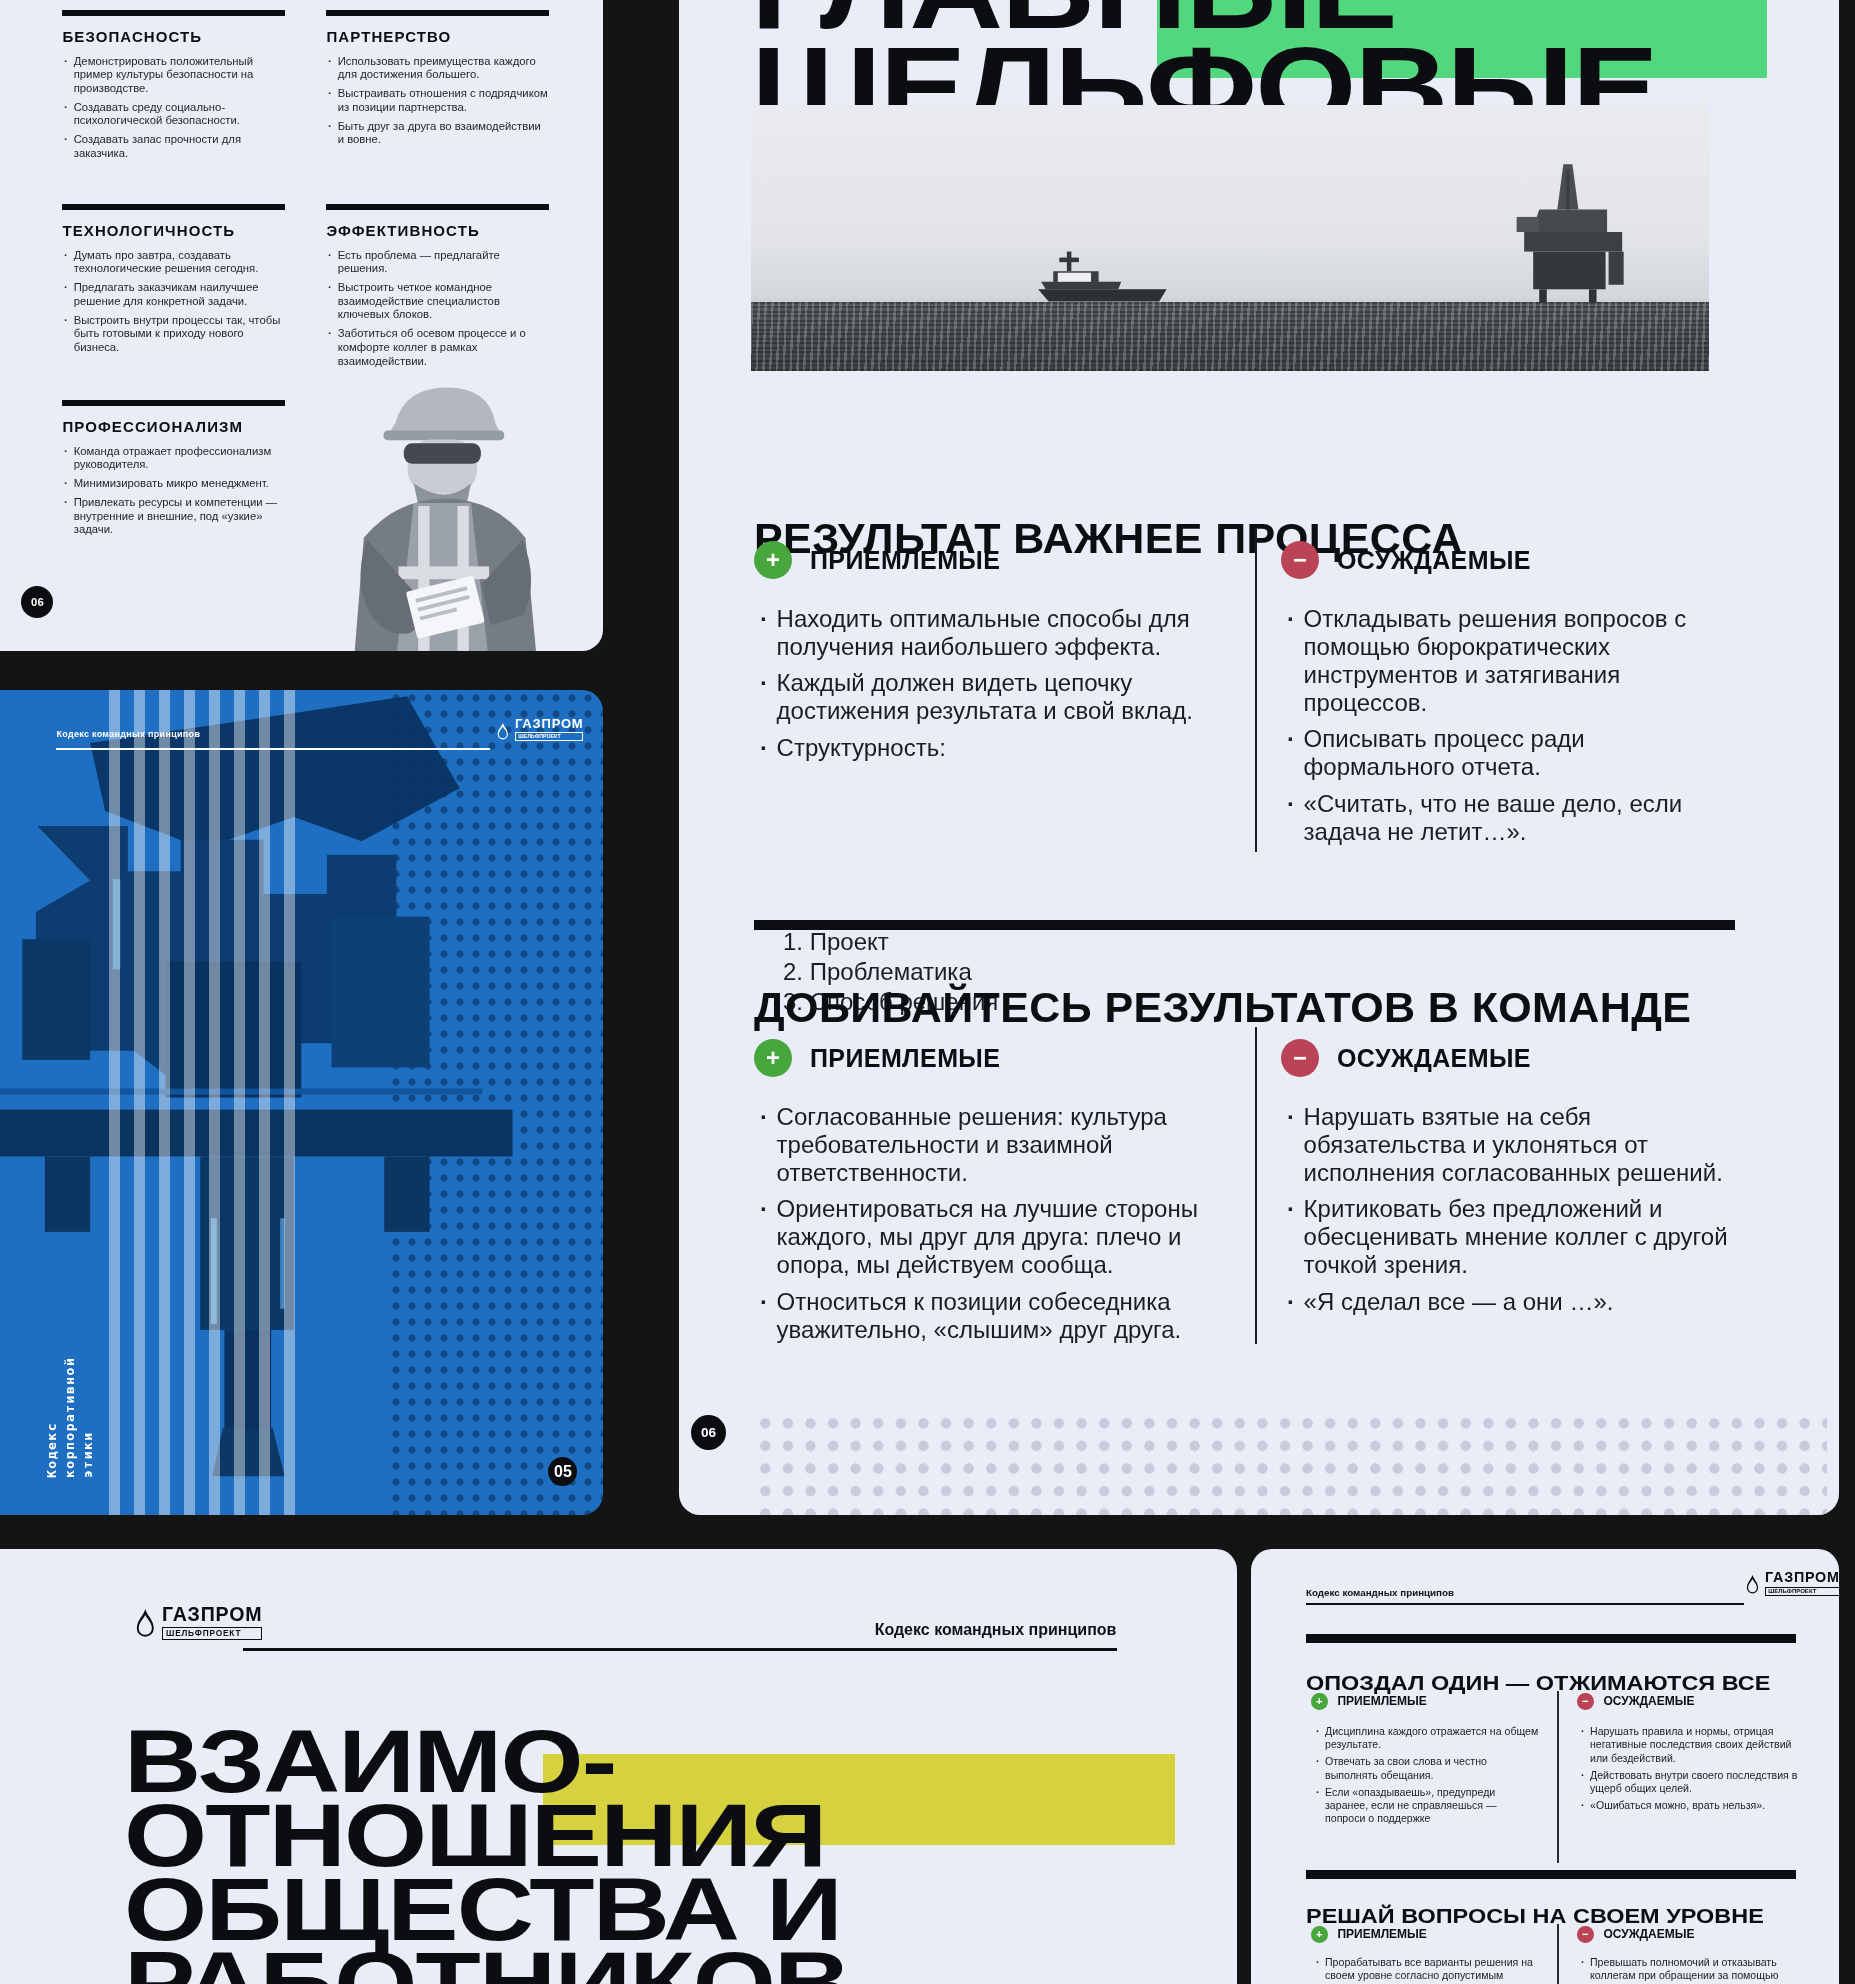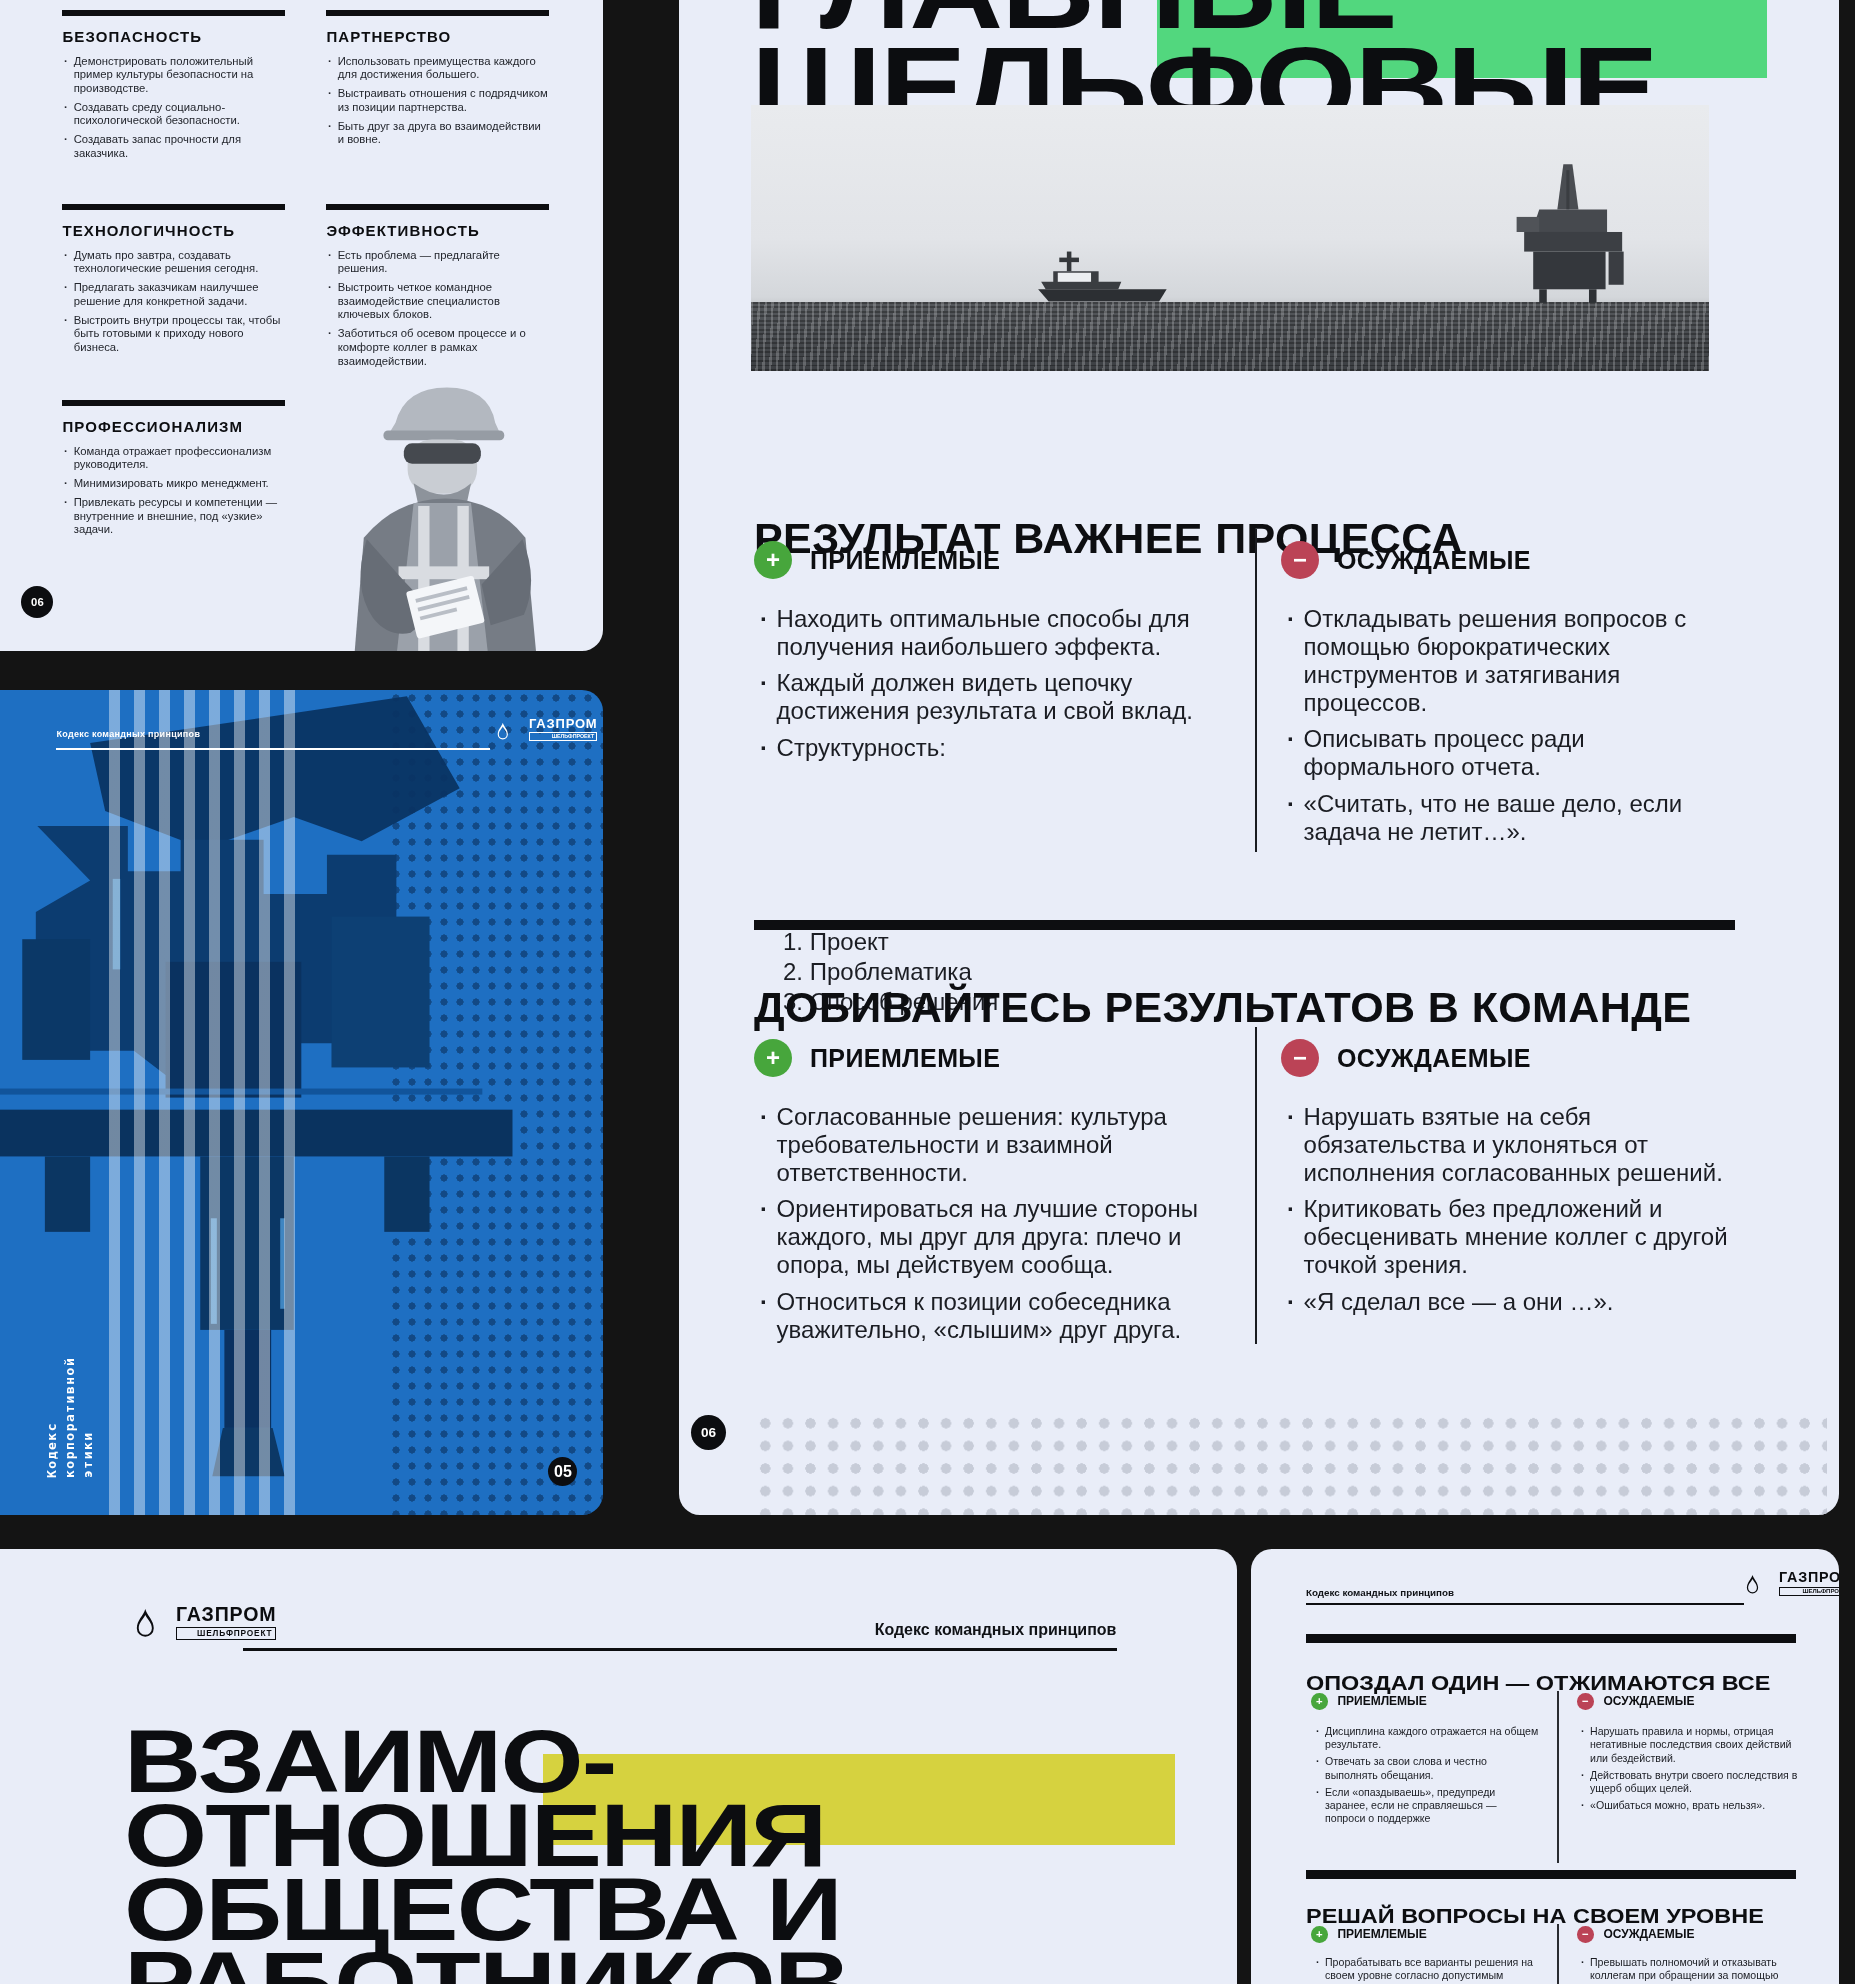--- a/index.html
+++ b/index.html
@@ -24,24 +24,24 @@
   
   #card-blue{left:-22.6px;top:690px;width:626px;height:825px;background:#1e6fc2}
   .stripes{background-image:repeating-linear-gradient(90deg,rgba(255,255,255,.42) 0 10.6px,transparent 10.6px 25px)}
   .dots-blue{background-image:radial-gradient(circle,rgba(8,42,84,.55) 3.4px,transparent 3.8px);background-size:16px 16px}
   .bp-head{color:#fff;font-size:9px;letter-spacing:0.3px;font-weight:600}
   .bp-rule{height:1.5px;background:#fff}
   .vert-title{transform:rotate(-90deg);transform-origin:0 0;color:#fff;
     font-family:"DejaVu Sans Mono",monospace;font-weight:700;font-size:13px;line-height:18px;letter-spacing:1.5px;white-space:nowrap}
 
   
-  .gzlogo{display:flex;align-items:flex-end;gap:19px}
+  .gzlogo{display:flex;align-items:flex-end;gap:5px}
   .gzlogo svg{display:block}
   .gzname{font-weight:900;letter-spacing:0.8px;line-height:1}
-  .gzsub{border:1.5px solid currentColor;font-weight:700;text-align:right;line-height:1;margin-top:2.3px}
+  .gzsub{border:1.5px solid currentColor;font-weight:700;text-align:left;line-height:1;margin-top:2.3px}
   .gz-big{color:#0c0d10}
   .gz-big .gzname{font-size:19.6px}
   .gz-big .gzsub{font-size:8.3px;padding:1.5px 3px;letter-spacing:0.8px}
   .gz-white{color:#fff}
   .gz-white .gzname{font-size:13px}
   .gz-white .gzsub{font-size:5.3px;padding:0.8px 2.3px}
   .gz-small{color:#0c0d10}
   .gz-small .gzname{font-size:14.3px}
   .gz-small .gzsub{font-size:6px;padding:0.8px 2.3px}
 

